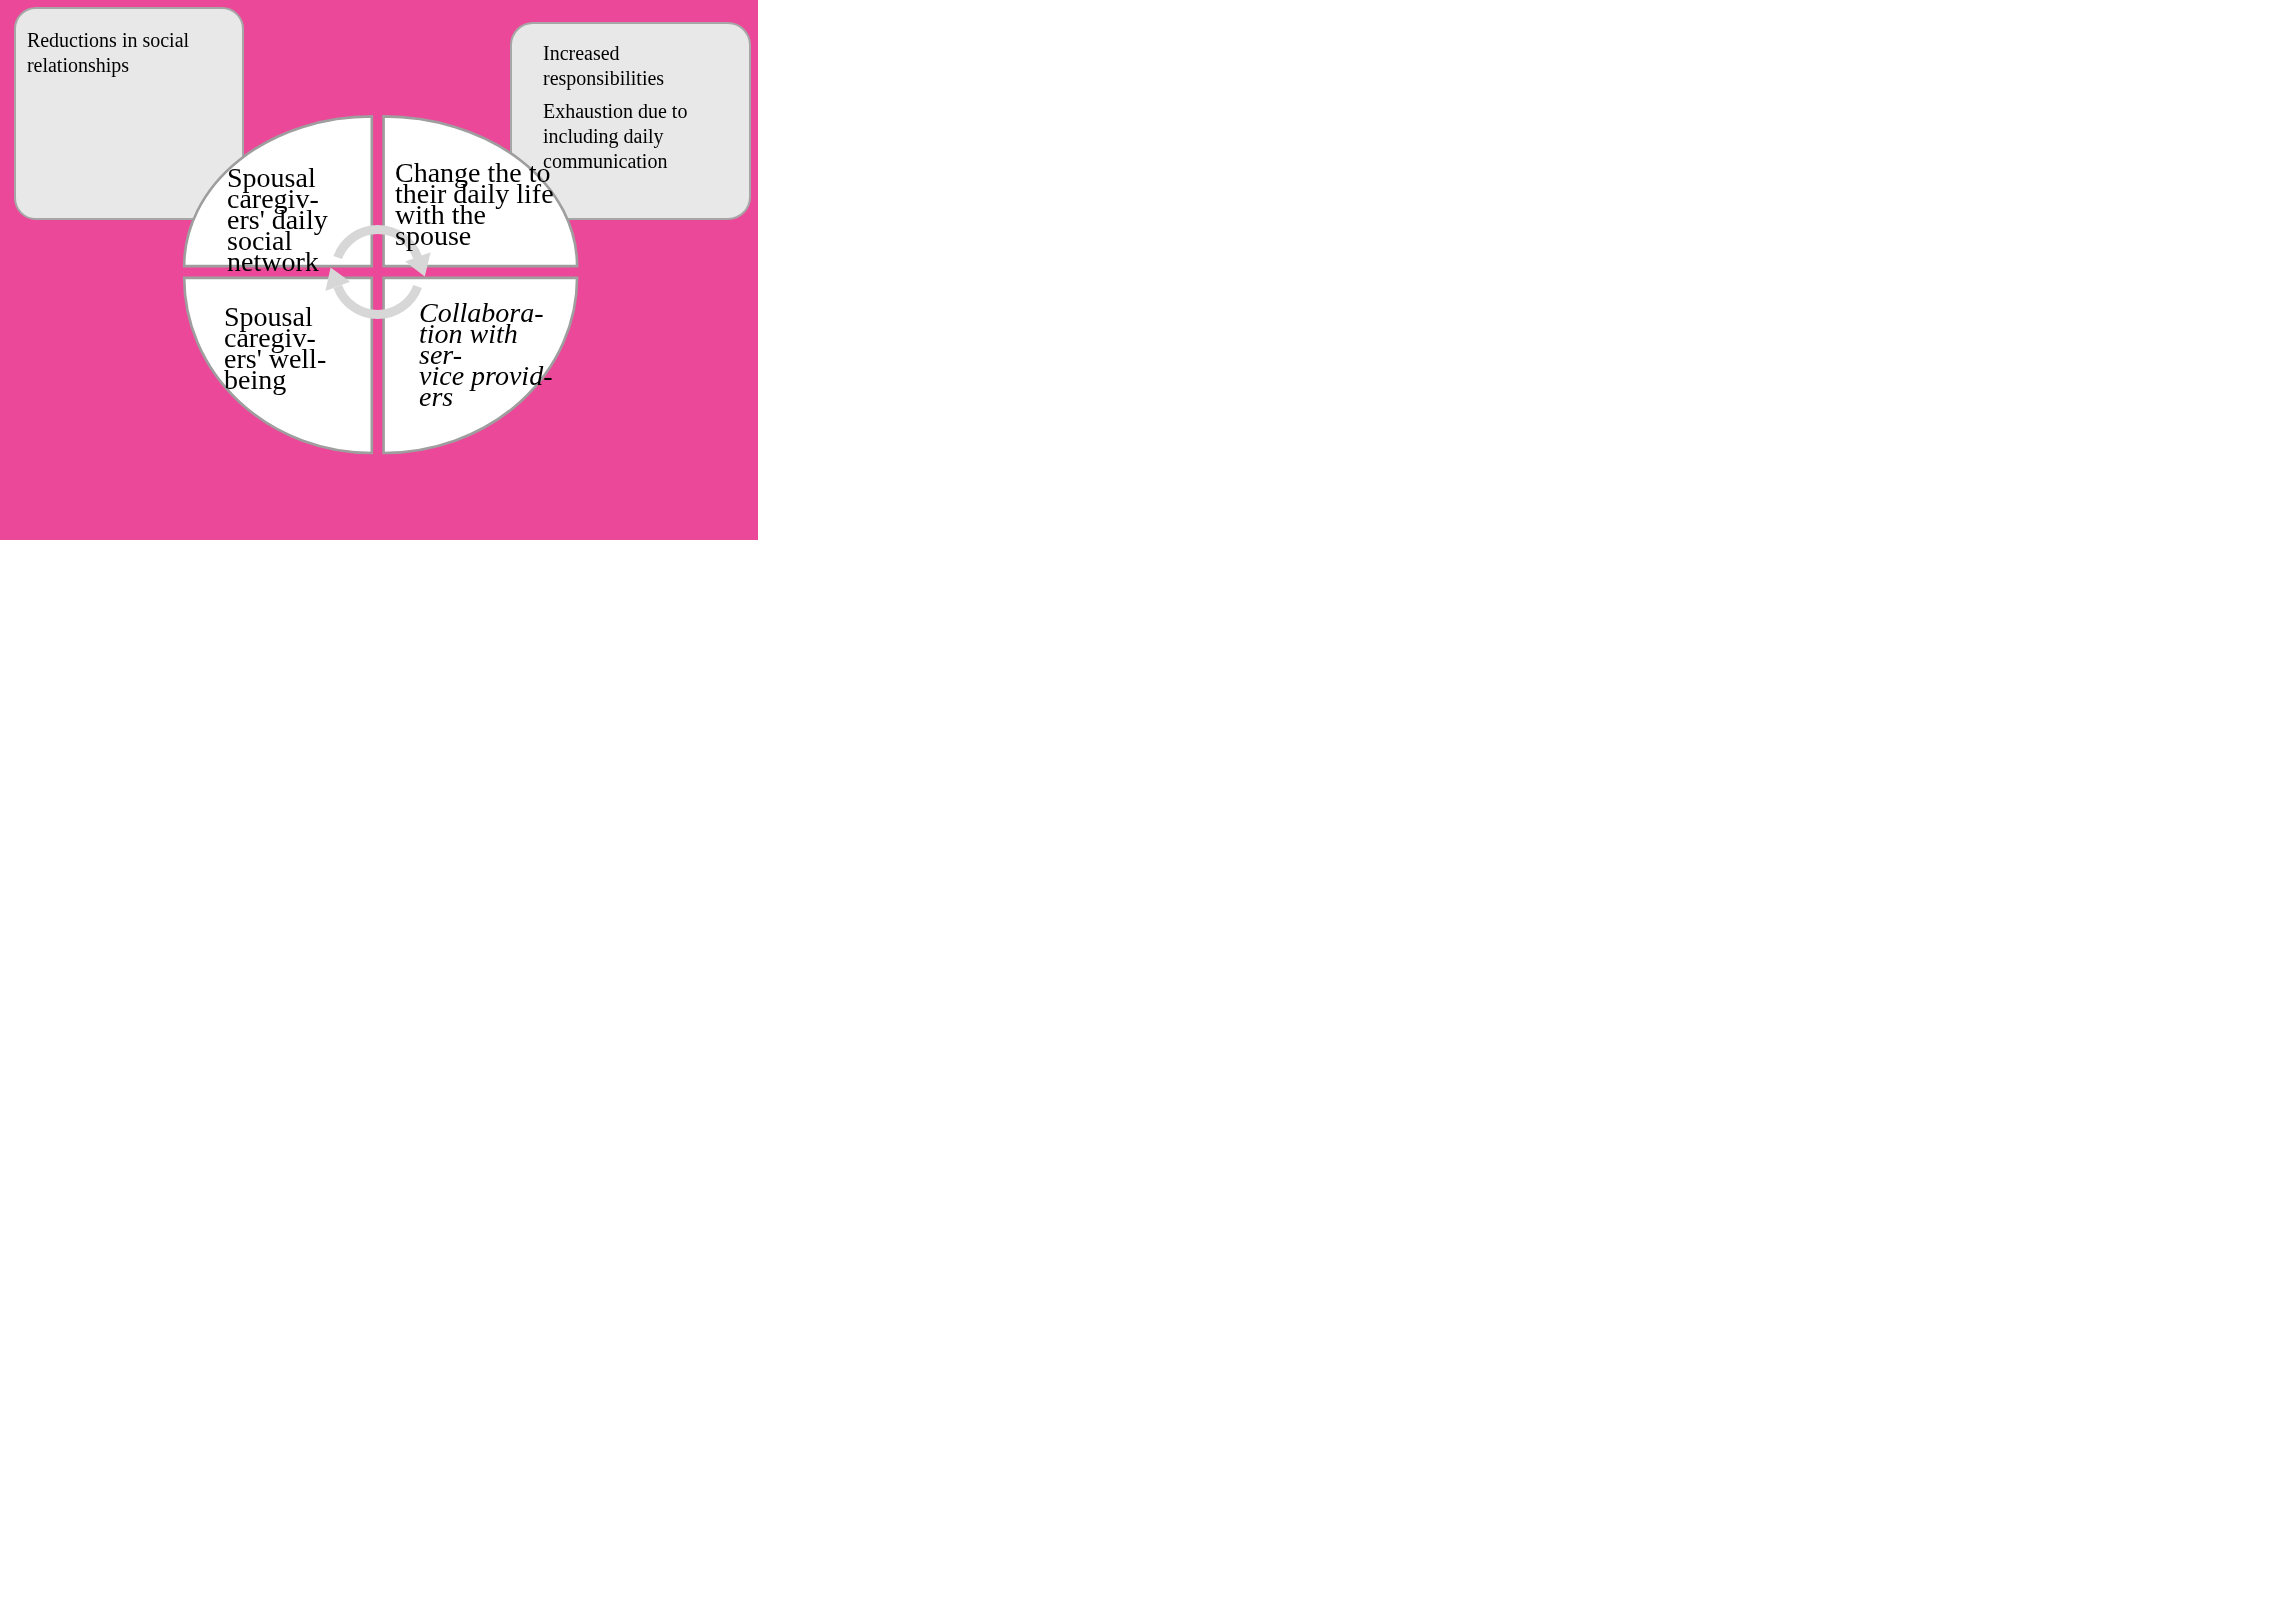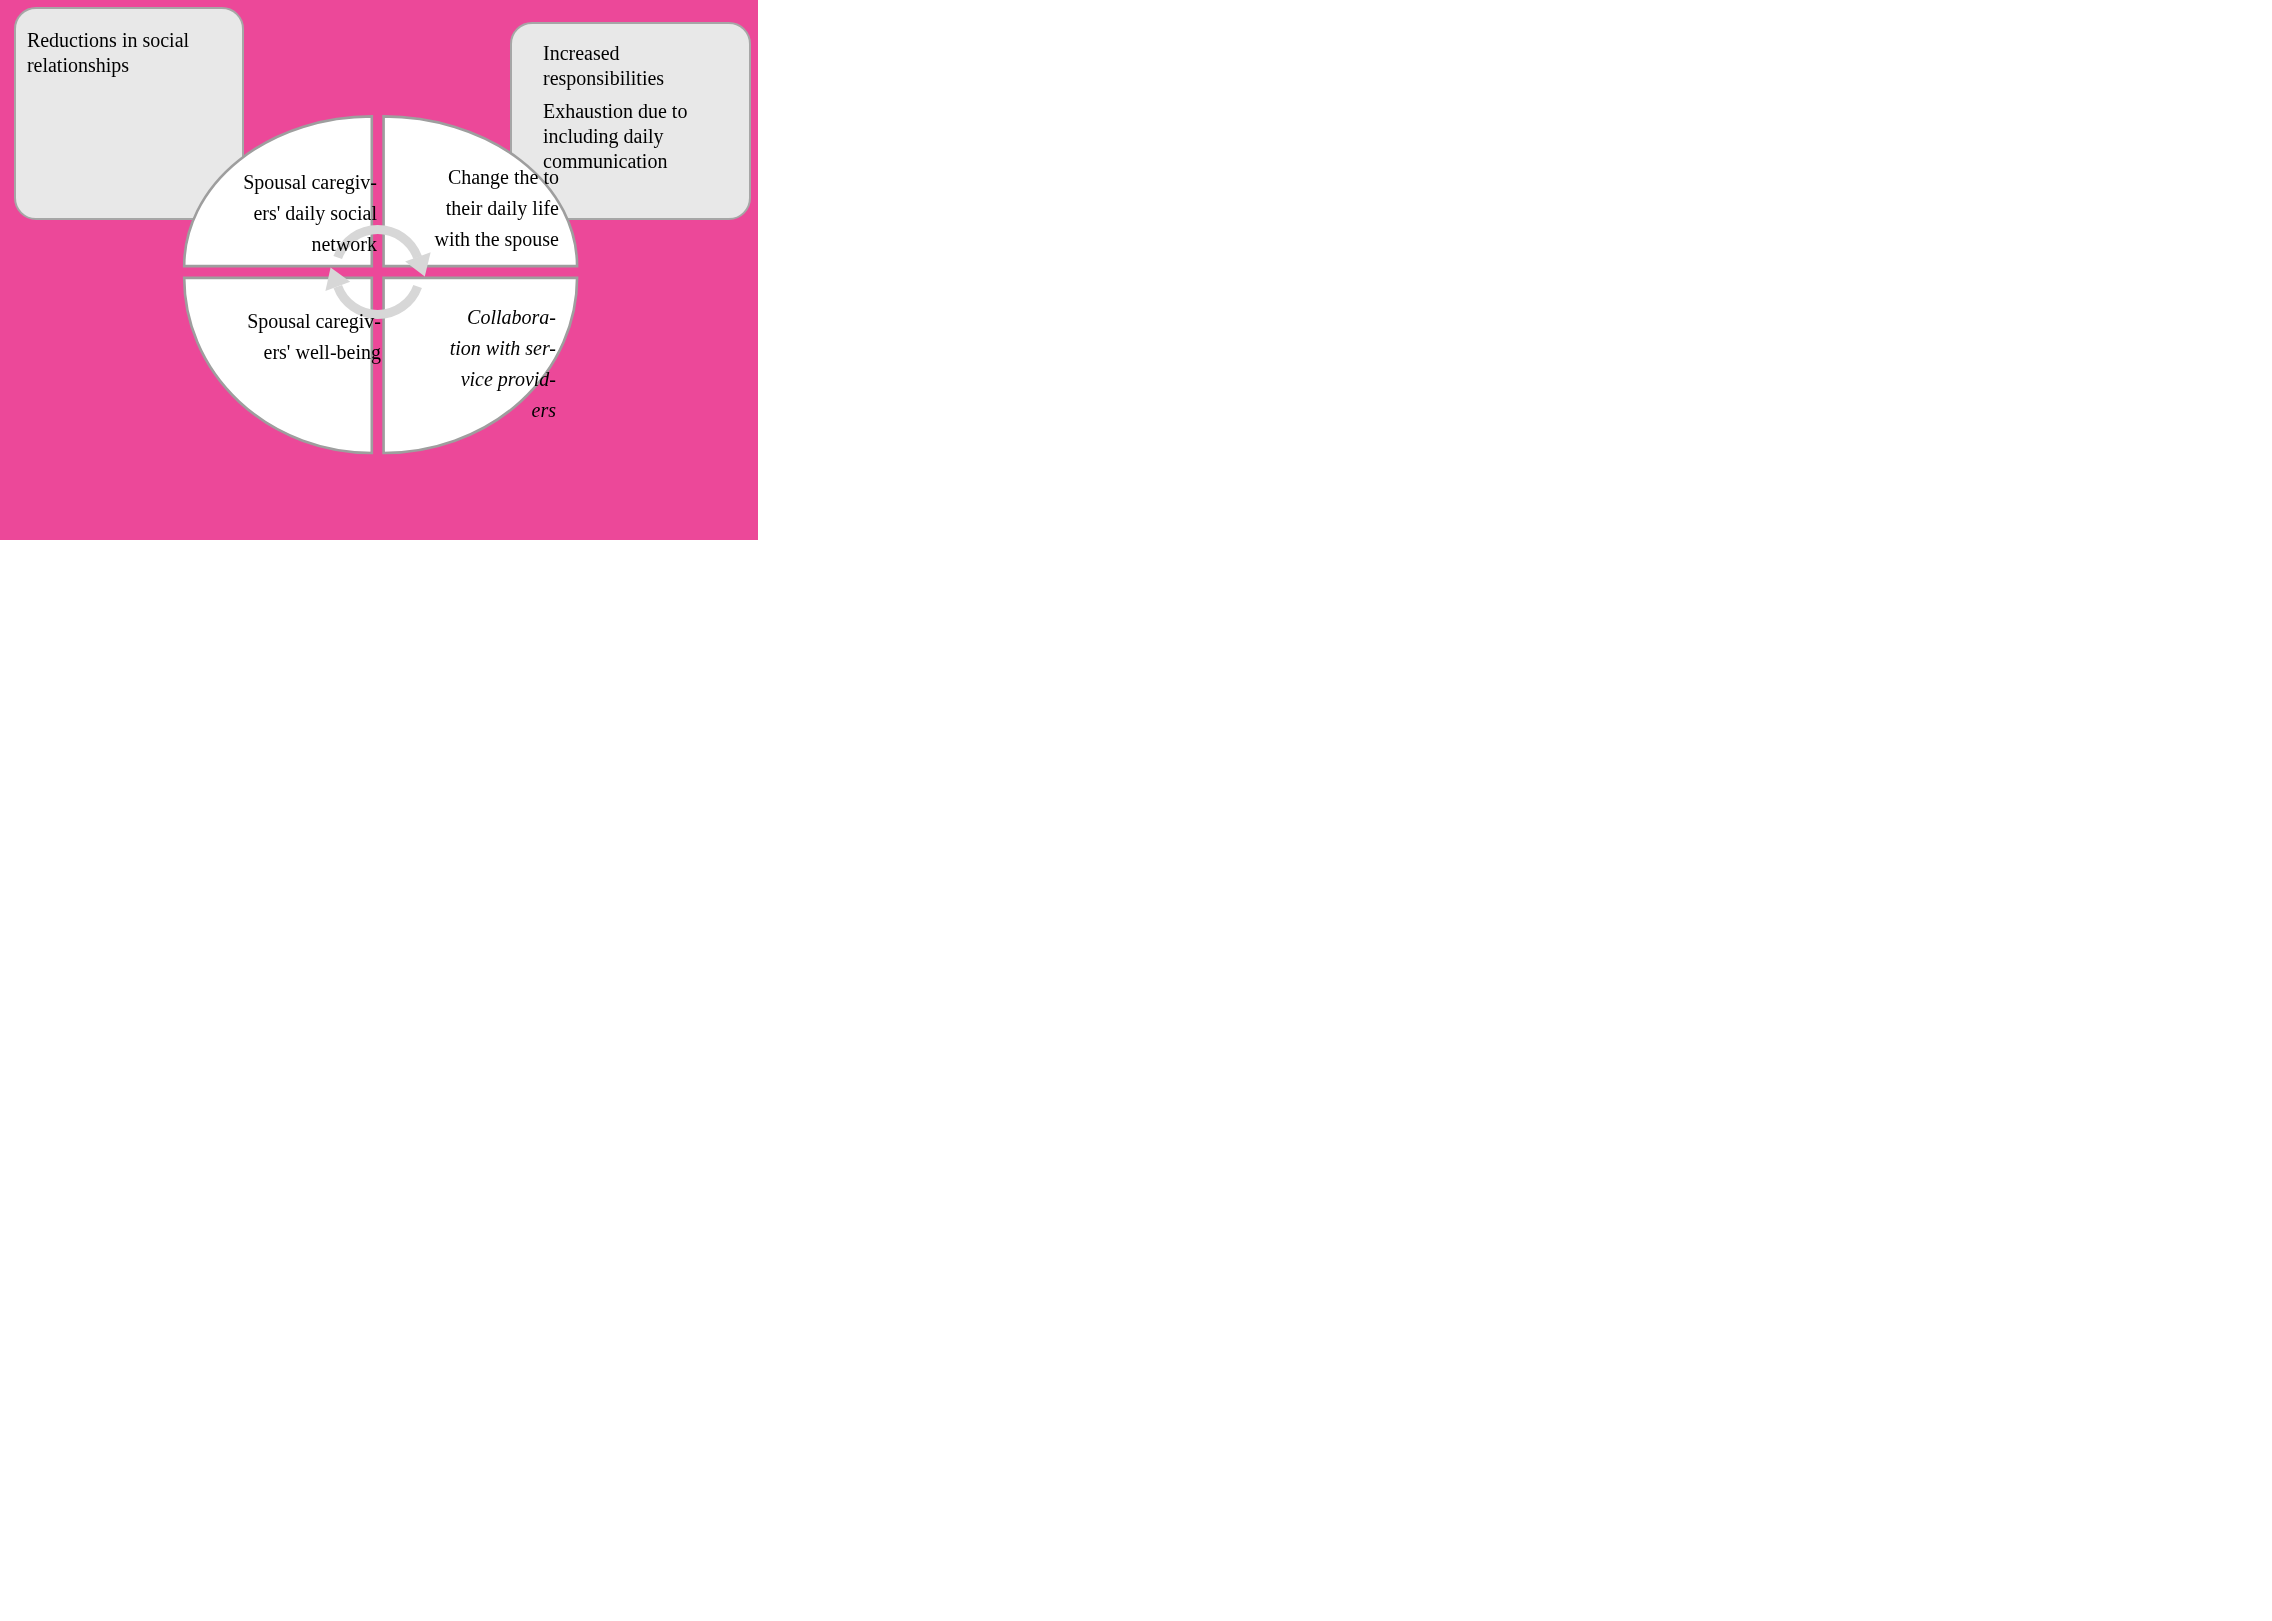--- a/index.html
+++ b/index.html
@@ -18,21 +18,21 @@
     border:2px solid var(--box_border);
     border-radius:22px;
   }
   .box p{
     margin:0 0 8.5px 0;
     font-size:20px;
     line-height:25px;
     color:var(--text);
   }
   .box-tl{left:14.4px;top:6.5px;width:230px;height:213px;padding:19.6px 18.3px 0 10.5px;}
-  .box-tr{left:510px;top:21.6px;width:241px;height:198px;padding:17px 23.6px 0 31px;}
+  .box-tr{left:510px;top:21.6px;width:241px;height:198px;padding:17px 23.6px 0 31px;border-radius:23px;}
   .box-bl{left:8.5px;top:332px;width:237px;height:204px;padding:22px 39px 0 30px;}
   .box-br{left:520px;top:331px;width:232px;height:205px;padding:23.6px 38px 0 37px;}
   .box-br p{margin-bottom:7.9px;}
   .overlay{
     position:absolute;left:0;top:0;width:758px;height:540px;
   }
   .overlay .quad{
     fill:#ffffff;
     stroke:var(--quadrant_stroke);
     stroke-width:4px;
@@ -41,25 +41,24 @@
     fill:none;
     stroke:var(--arrow);
     stroke-width:14px;
   }
   .overlay .arrow-head{
     fill:var(--arrow);
     stroke:none;
   }
   .qlabel{
     position:absolute;
-    font-size:20px;
-    line-height:31px;
+    font-size:28px;
+    line-height:21px;
     white-space:pre-line;
     color:var(--text);
-    text-align:right;
   }
   .qlabel-tl{left:227px;top:167px;width:150px;}
   .qlabel-tr{left:395px;top:162px;width:164px;}
   .qlabel-bl{left:224px;top:306px;width:157px;}
   .qlabel-br{left:419px;top:302px;width:137px;font-style:italic;}
 </style>
 </head>
 <body>
 
 <div class="stage">

